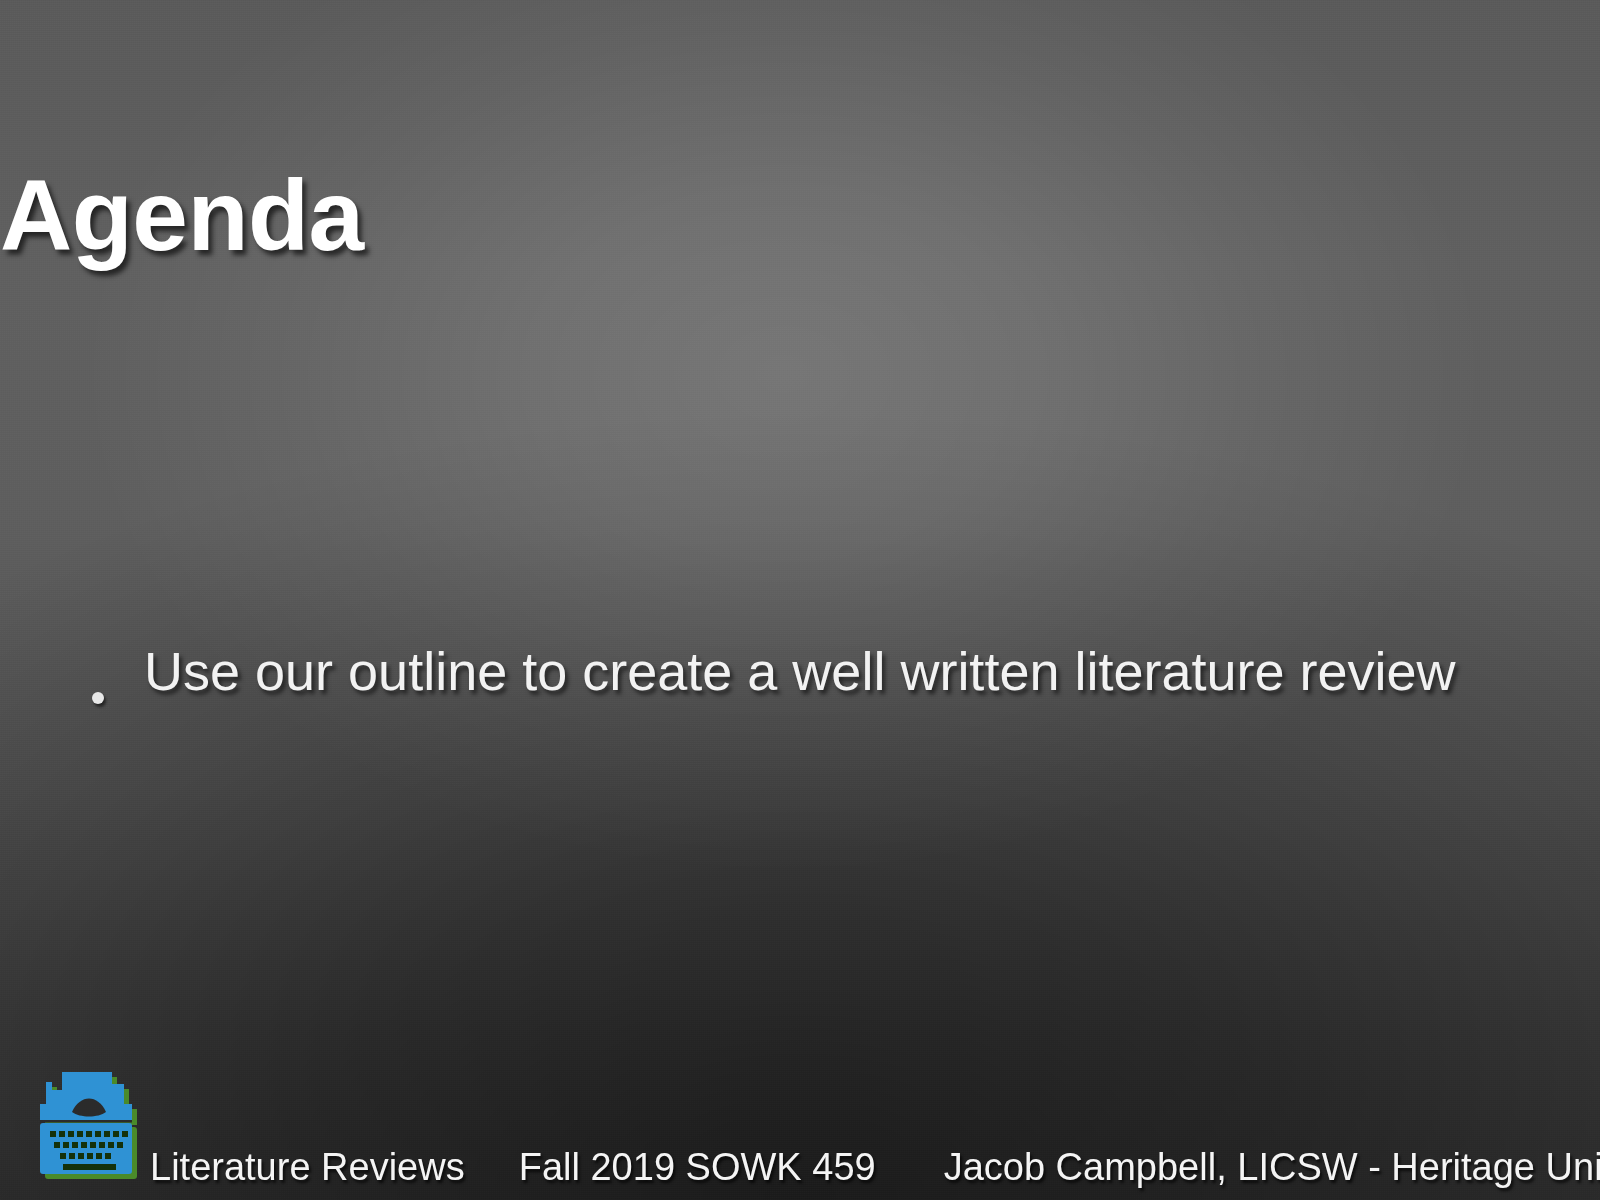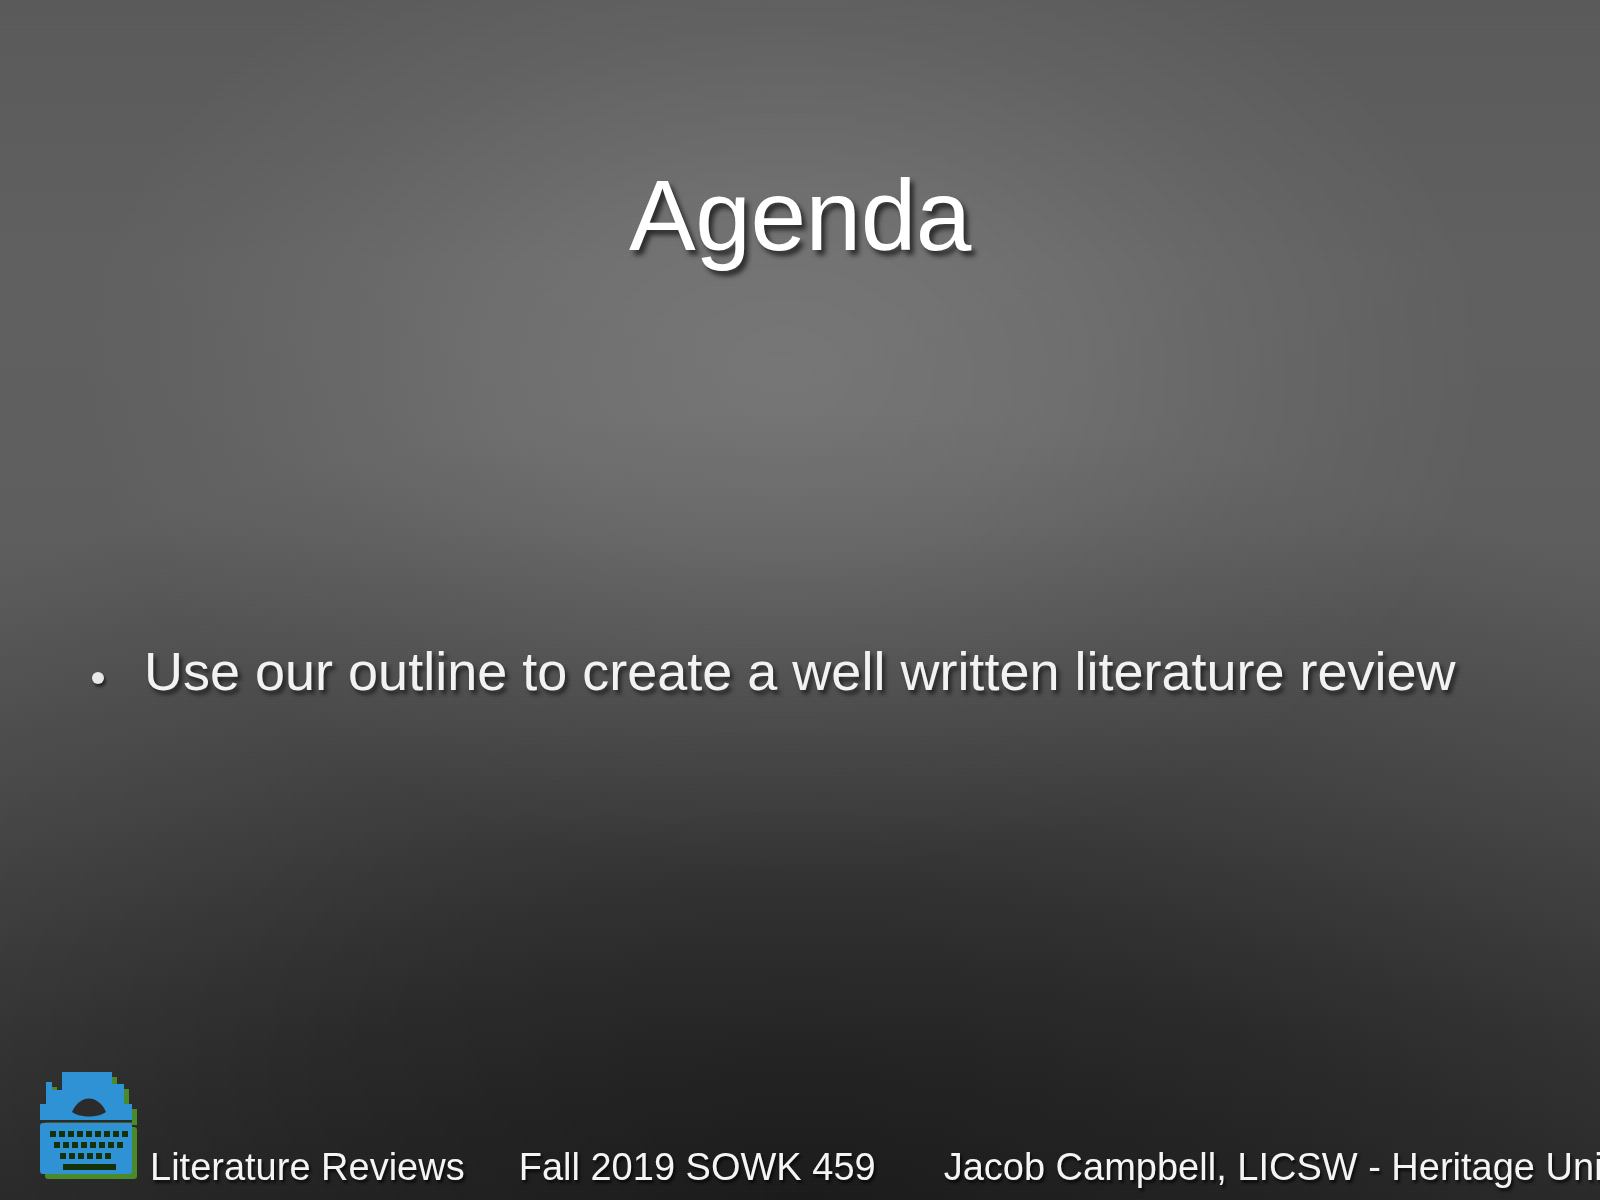--- a/index.html
+++ b/index.html
@@ -44,42 +44,42 @@
     background-image:
       repeating-linear-gradient(0deg, rgba(255,255,255,0.06) 0px, rgba(255,255,255,0.06) 1px, rgba(0,0,0,0.06) 1px, rgba(0,0,0,0.06) 2px),
       repeating-linear-gradient(90deg, rgba(255,255,255,0.05) 0px, rgba(255,255,255,0.05) 1px, rgba(0,0,0,0.05) 1px, rgba(0,0,0,0.05) 2px);
   }
 
   .title {
     position: absolute;
     left: 0;
     right: 0;
     top: 98px;
-    text-align: center;
+    text-align: left;
     color: #ffffff;
     font-size: 100px;
-    font-weight: normal;
+    font-weight: bold;
     letter-spacing: -0.5px;
     line-height: 1.0;
     text-shadow: 4px 5px 5px rgba(0,0,0,0.62);
   }
 
   .body-list {
     position: absolute;
     left: 92px;
     right: 60px;
     top: 640px;
     margin: 0;
     padding: 0;
     list-style: none;
   }
 
   .bullet-row {
     display: flex;
-    align-items: flex-start;
+    align-items: flex-end;
     color: #f2f2f2;
     font-size: 54px;
     line-height: 1.18;
     text-shadow: 3px 4px 4px rgba(0,0,0,0.58);
   }
 
   .bullet-dot {
     flex: 0 0 auto;
     width: 12px;
     height: 12px;

